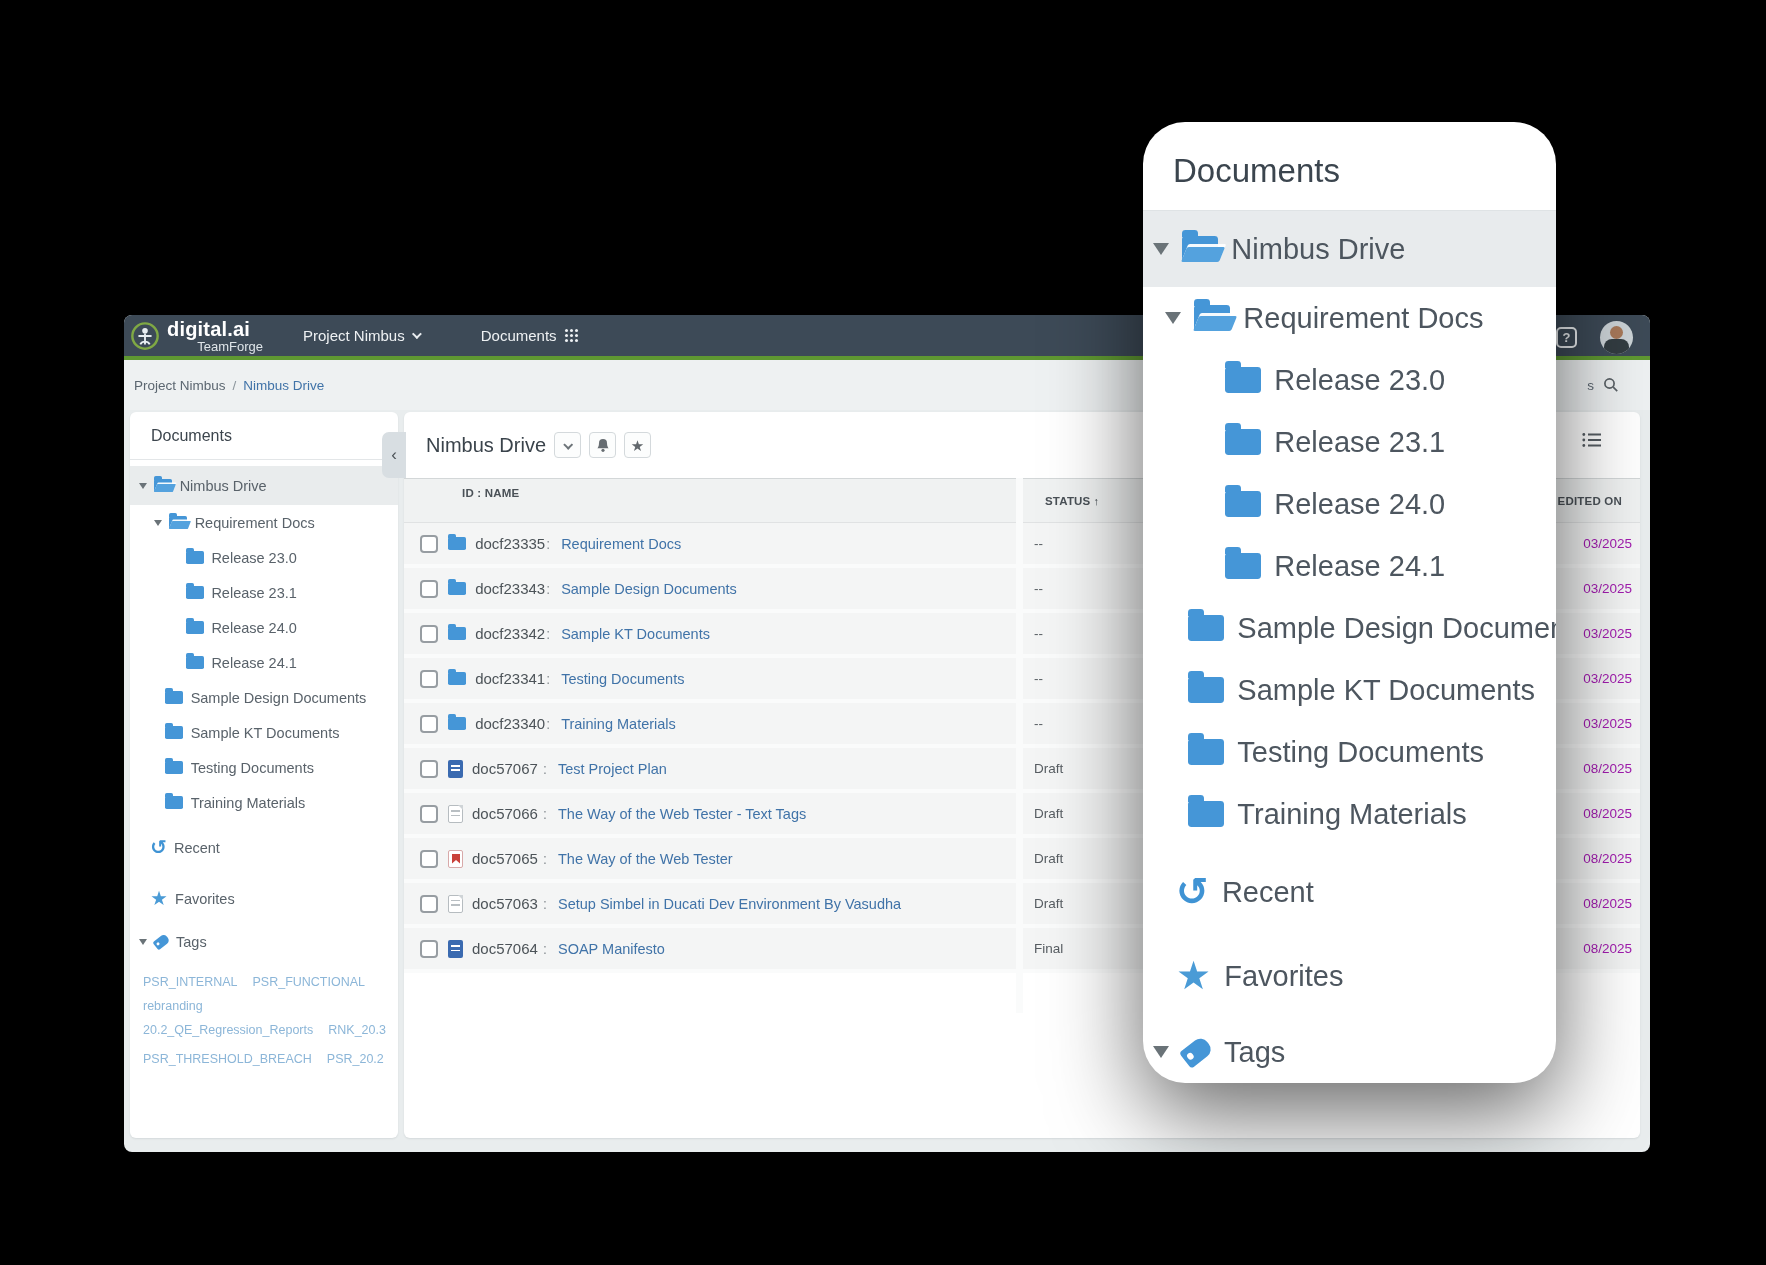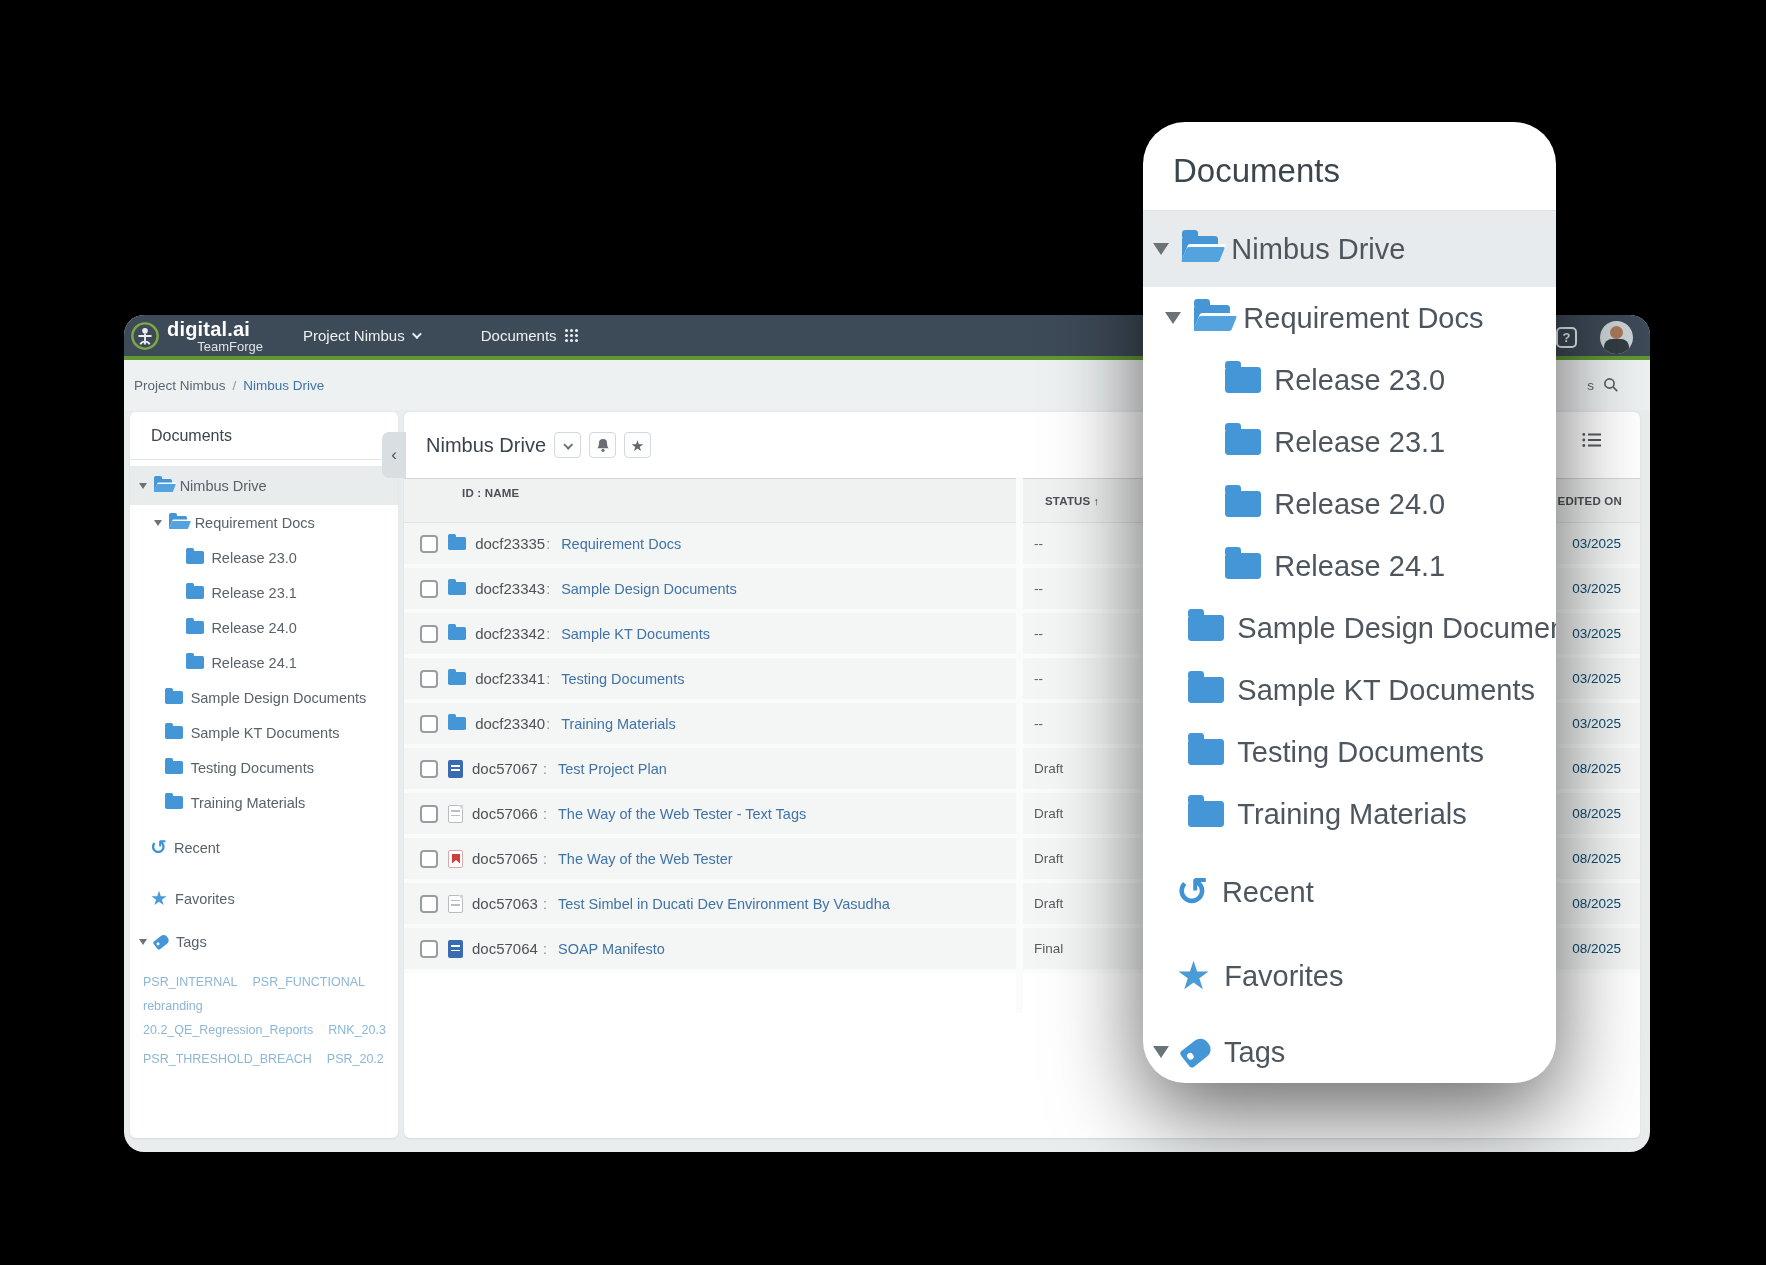--- a/index.html
+++ b/index.html
@@ -1,21 +1,21 @@
 <!DOCTYPE html>
 <html><head>
 <meta charset="utf-8">
 <style>
   html,body{margin:0;padding:0;background:#000;}
   *{box-sizing:border-box;font-family:"Liberation Sans","DejaVu Sans",sans-serif;}
   .stage{position:relative;width:1766px;height:1265px;background:#000;overflow:hidden;}
 
   
   .window{position:absolute;left:124px;top:315px;width:1526px;height:837px;
-          background:#e9edee;border-radius:20px;overflow:hidden;}
+          background:#e9edee;border-radius:8px;overflow:hidden;}
 
   
   .navbar{position:relative;height:45px;background:#3d4a57;border-bottom:4px solid #5f9832;
           display:flex;align-items:center;padding-left:6px;color:#f2f4f6;}
   .logo-mark{width:30px;height:30px;flex:none;}
   .brand-wrap{margin-left:7px;width:96px;line-height:1;}
   .brand{font-size:20px;font-weight:bold;color:#fff;letter-spacing:.2px;}
   .brand-sub{font-size:13px;color:#dfe5e9;text-align:right;margin-top:1px;}
   .nav-item{display:flex;align-items:center;gap:7px;font-size:15px;color:#eef1f3;cursor:default;}
   .nav-item.project{margin-left:40px;}
@@ -107,21 +107,21 @@
 
   .drow{position:relative;height:45px;background:#f4f5f5;border-bottom:4px solid #fafbfb;
         display:flex;align-items:center;}
   .cbx{width:18px;height:18px;margin-left:16px;border:2px solid #979da2;border-radius:4px;
        background:#fff;flex:none;}
   .drow .rowicon{margin-left:10px;font-size:14.5px;}
   .c-id{margin-left:9px;width:66px;font-size:15px;color:#4c5358;flex:none;}
   .c-colon{width:14px;text-align:center;color:#8a9094;font-size:14px;flex:none;}
   .c-name{margin-left:6px;font-size:14.5px;color:#4073a8;text-decoration:none;white-space:nowrap;}
   .c-status{position:absolute;left:630px;font-size:13.5px;color:#575d62;}
-  .c-date{position:absolute;right:19px;font-size:13.5px;color:#0c4a6e;}
+  .c-date{position:absolute;right:8px;font-size:13.5px;color:#a21caf;}
   .col-gap{position:absolute;left:612px;top:66px;width:7px;height:535px;background:#fafbfb;z-index:1;}
 
   .file{position:relative;width:15px;height:18px;border-radius:2px;flex:none;}
   .file.doc{background:#3a6ab0;}
   .file.doc::after{content:'';position:absolute;left:3px;right:3px;top:5px;height:9px;
       background:repeating-linear-gradient(#fff 0 1.5px,transparent 1.5px 4.5px);}
   .file.txt{background:#fff;border:1px solid #b6bcc0;}
   .file.txt::after{content:'';position:absolute;left:2px;right:2px;top:4px;height:9px;
       background:repeating-linear-gradient(#b9bfc3 0 1.5px,transparent 1.5px 4.5px);}
   .file.txt::before{content:'';position:absolute;top:-1px;right:-1px;width:0;height:0;
@@ -386,21 +386,21 @@
               <span class="c-colon" data-name="id-name-separator">:</span>
               <a class="c-name" data-name="document-name-link">The Way of the Web Tester</a>
               <span class="c-status" data-name="document-status">Draft</span>
               <span class="c-date" data-name="document-edited-date">08/2025</span>
             </div>
             <div class="drow" data-name="document-row-doc57063">
               <span class="cbx" data-name="row-checkbox"></span>
               <span class="file txt rowicon" data-name="text-file-icon"></span>
               <span class="c-id" data-name="document-id">doc57063</span>
               <span class="c-colon" data-name="id-name-separator">:</span>
-              <a class="c-name" data-name="document-name-link">Test Simbel in Ducati Dev Environment By Vasudha</a>
+              <a class="c-name" data-name="document-name-link">Setup Simbel in Ducati Dev Environment By Vasudha</a>
               <span class="c-status" data-name="document-status">Draft</span>
               <span class="c-date" data-name="document-edited-date">08/2025</span>
             </div>
             <div class="drow" data-name="document-row-doc57064">
               <span class="cbx" data-name="row-checkbox"></span>
               <span class="file doc rowicon" data-name="word-document-icon"></span>
               <span class="c-id" data-name="document-id">doc57064</span>
               <span class="c-colon" data-name="id-name-separator">:</span>
               <a class="c-name" data-name="document-name-link">SOAP Manifesto</a>
               <span class="c-status" data-name="document-status">Final</span>

